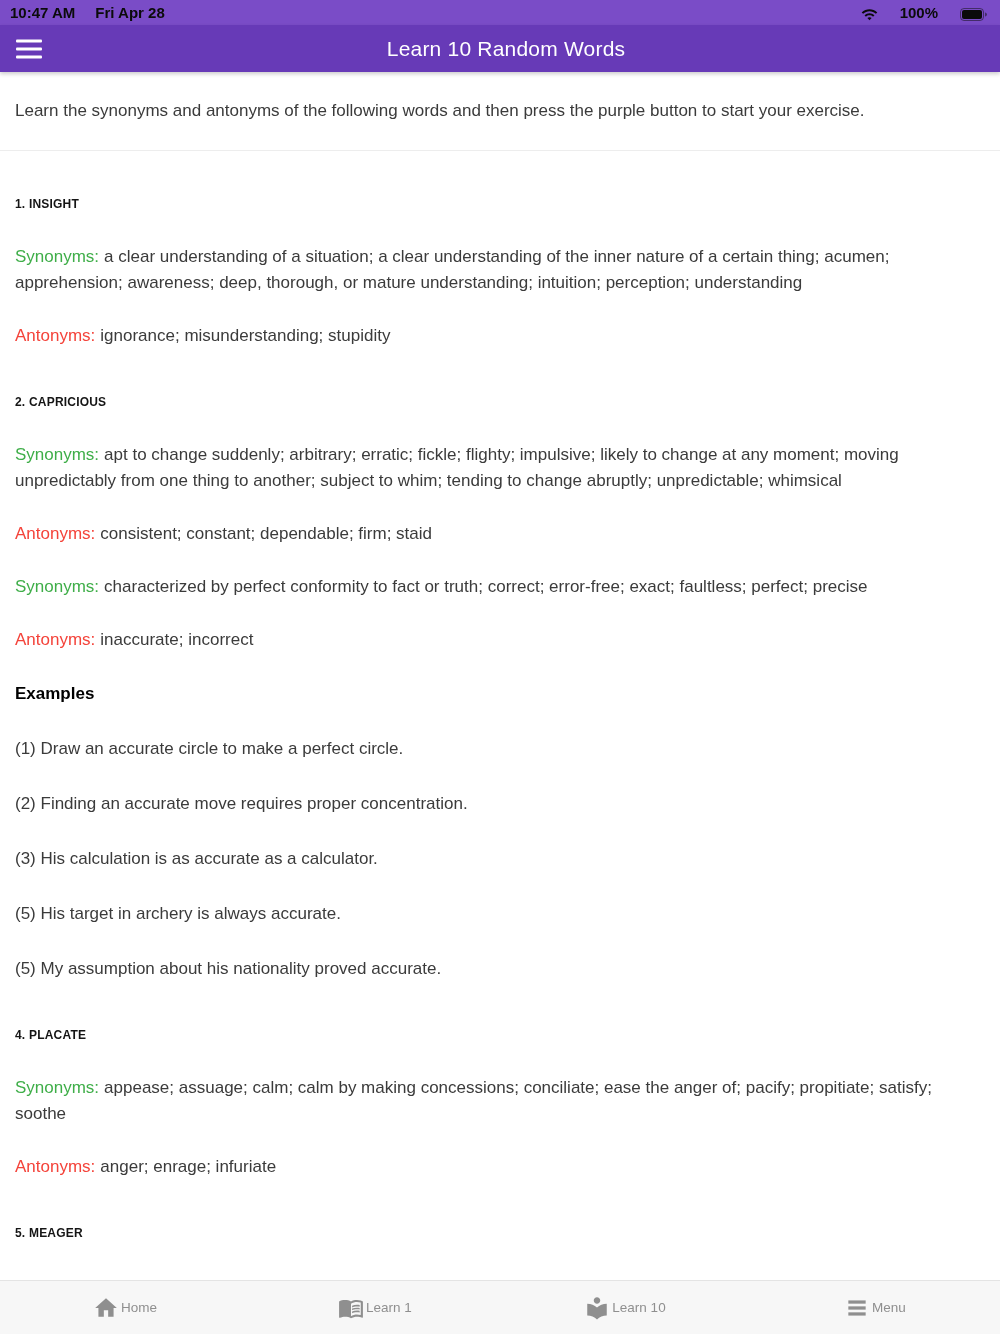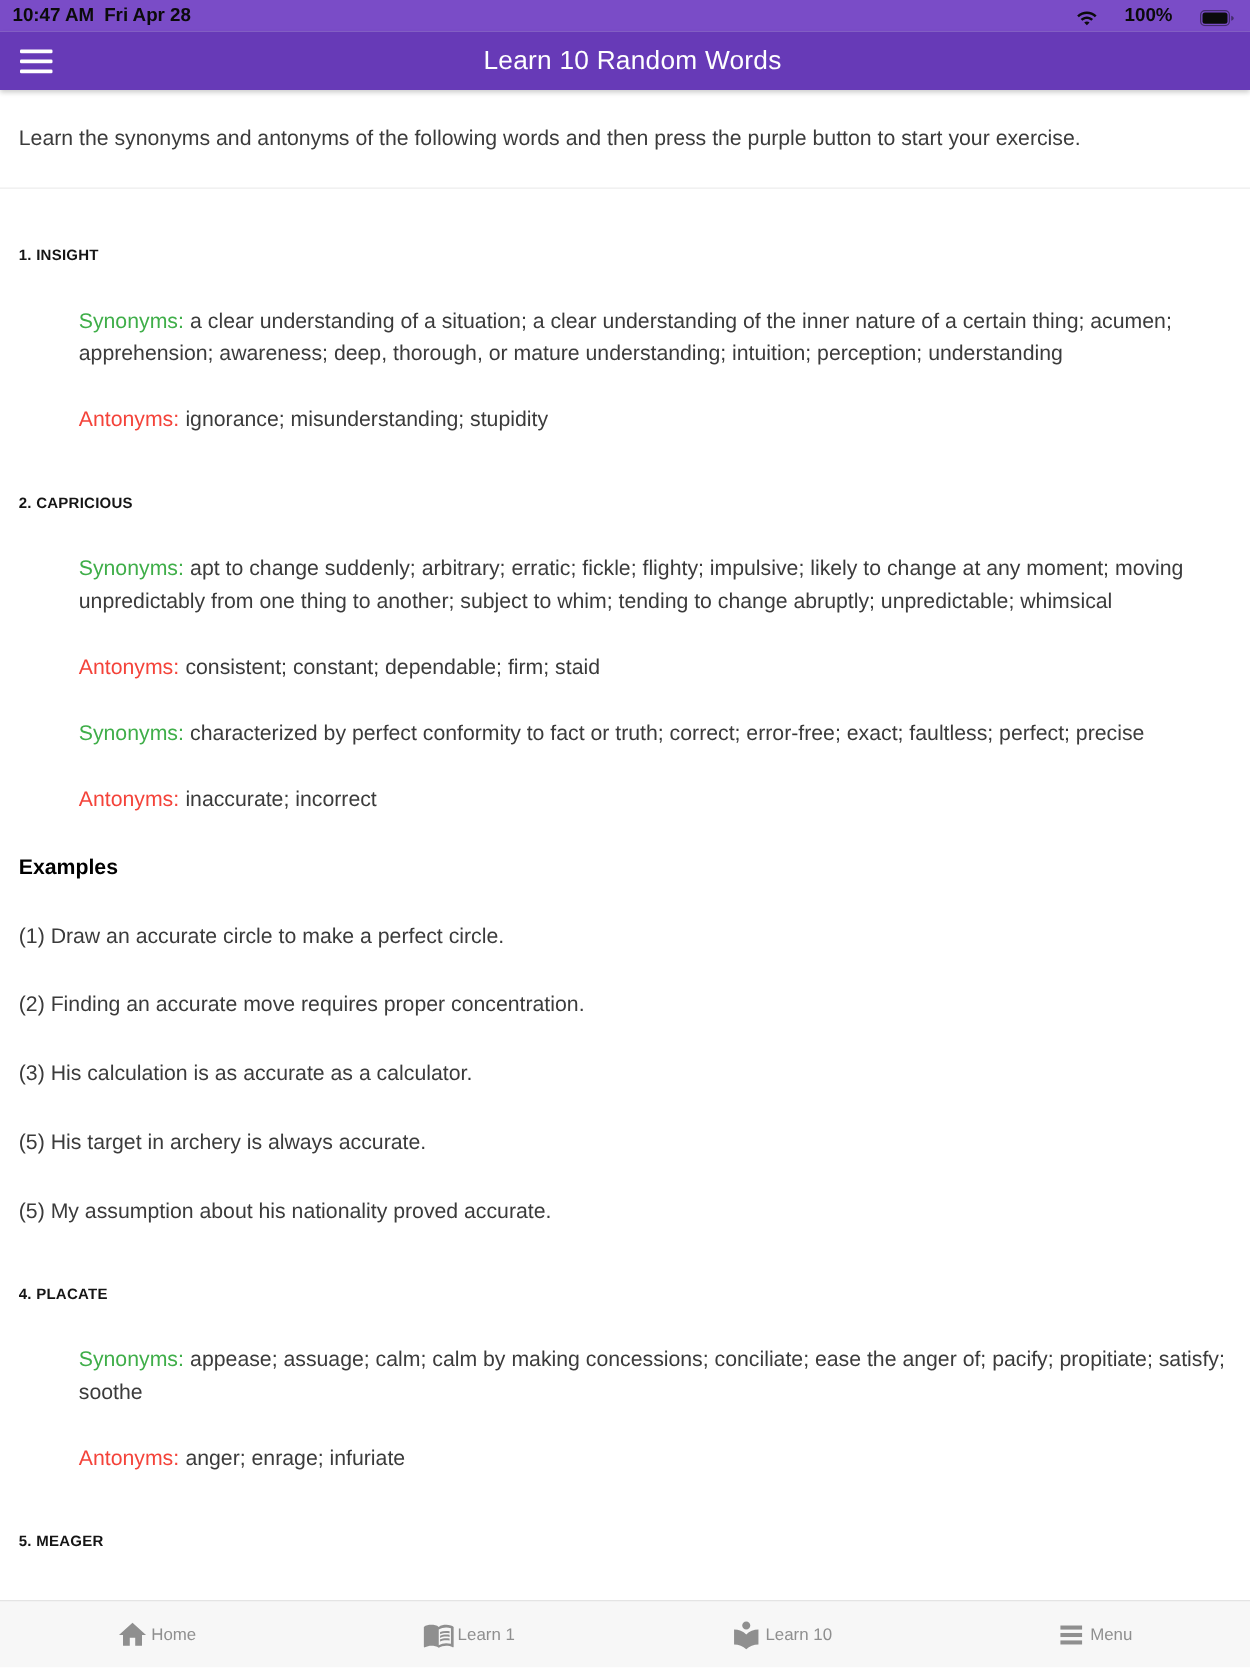--- a/index.html
+++ b/index.html
@@ -17,21 +17,21 @@
     height:25px;
     background:#7a4cc7;
     display:flex;
     justify-content:space-between;
     align-items:center;
     padding:0 12px 0 10px;
     color:#0b0b0b;
     font-size:15px;
     font-weight:bold;
   }
-  .status-left { display:flex; gap:8px; align-items:flex-end; }
+  .status-left { display:flex; gap:20px; align-items:flex-end; }
   .status-right { display:flex; gap:22px; align-items:flex-end; }
   .status-right svg { display:block; }
   .battery-shape { display:flex; align-items:center; }
 
   
   .app-bar {
     height:47px;
     background:#673ab7;
     position:relative;
     display:flex;
@@ -69,21 +69,21 @@
   .intro { margin:24px 0 26px 0; color:#3b3b3b; }
   .divider { border-bottom:1px solid #ededed; margin:0 -15px; }
 
   .word-title {
     font-size:12px;
     font-weight:bold;
     color:#151515;
     margin-top:40px;
     letter-spacing:.2px;
   }
-  p.defs { margin-top:27px; color:#3b3b3b;margin-left:48px; }
+  p.defs { margin-top:27px; color:#3b3b3b; }
   .label { margin-right:5px; }
   .label.syn { color:#3fae49; }
   .label.ant { color:#f4433a; }
   .examples-title {
     font-size:17px;
     font-weight:bold;
     color:#000000;
     margin-top:28px;
   }
   p.example { margin-top:29px; color:#3b3b3b; }

